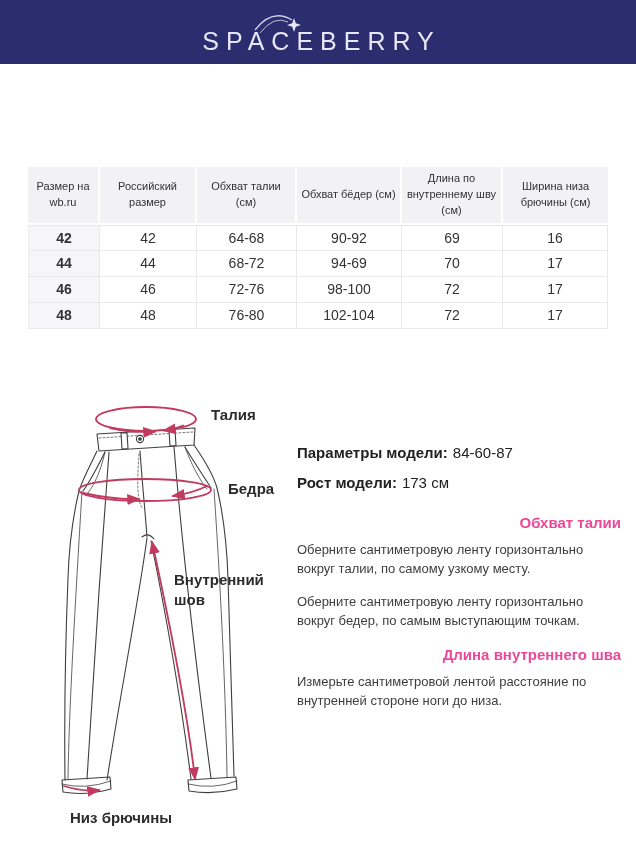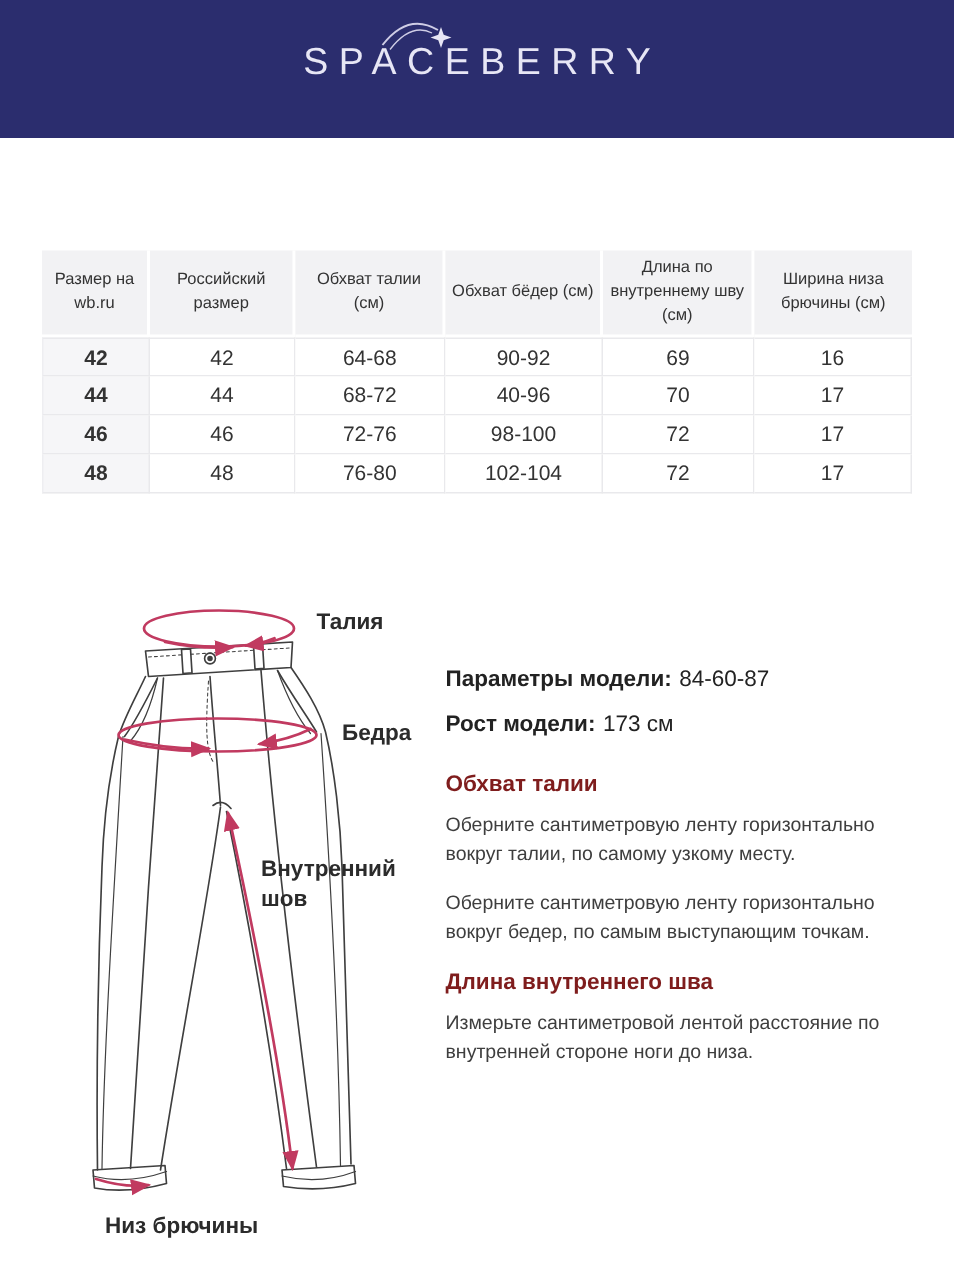--- a/index.html
+++ b/index.html
@@ -1,20 +1,20 @@
 <!DOCTYPE html>
 <html><head>
 <meta charset="utf-8">
 <style>
   html,body{margin:0;padding:0;background:#ffffff;}
   .page{position:relative;width:636px;height:848px;background:#ffffff;overflow:hidden;
         font-family:"Liberation Sans", sans-serif;color:#262626;}
 
   
-  .header{position:absolute;left:0;top:0;width:636px;height:92px;background:#2b2d6e;}
+  .header{position:absolute;left:0;top:0;width:636px;height:64px;background:#2b2d6e;}
   .logo-wrap{position:absolute;left:0;top:0;width:100%;height:100%;}
   .logo-text{position:absolute;left:0;top:27px;width:100%;text-align:center;
              color:#e7e6f5;font-size:25px;letter-spacing:7px;text-indent:7px;
              font-weight:400;font-family:"Liberation Sans", sans-serif;}
   .logo-star{position:absolute;left:252px;top:6px;}
 
   
   .table-wrap{position:absolute;left:28px;top:167px;width:580px;}
   table.size{border-collapse:separate;border-spacing:0;width:580px;table-layout:fixed;}
   table.size col.c1{width:72px}table.size col.c2{width:97px}table.size col.c3{width:100px}
@@ -37,21 +37,21 @@
 
   .pants-svg{position:absolute;left:55px;top:388px;}
 
   
   .info-col{position:absolute;left:297px;top:438px;width:324px;}
   .model-line{font-size:15px;line-height:30px;color:#222;}
   .model-line .lab{font-weight:700;}
   .model-line .val{font-weight:400;margin-left:5px;}
   .mg-section{margin-top:14px;}
   .mg-section:first-of-type{margin-top:18px;}
-  .mg-title{font-size:15px;font-weight:700;color:#7f1d1d;line-height:22px;}
+  .mg-title{font-size:15px;font-weight:700;color:#ec4899;line-height:22px;text-align:right;}
   .mg-text{font-size:13px;color:#3e3e3e;line-height:19px;margin-top:6px;}
 </style>
 </head>
 <body>
 
 <div class="page">
 
   <div class="header">
     <div class="logo-wrap">
       <svg class="logo-star" width="54" height="32" viewBox="0 0 54 32">
@@ -89,21 +89,21 @@
           <td>42</td>
           <td>64-68</td>
           <td>90-92</td>
           <td>69</td>
           <td>16</td>
         </tr>
         <tr>
           <td>44</td>
           <td>44</td>
           <td>68-72</td>
-          <td>40-96</td>
+          <td>94-69</td>
           <td>70</td>
           <td>17</td>
         </tr>
         <tr>
           <td>46</td>
           <td>46</td>
           <td>72-76</td>
           <td>98-100</td>
           <td>72</td>
           <td>17</td>

